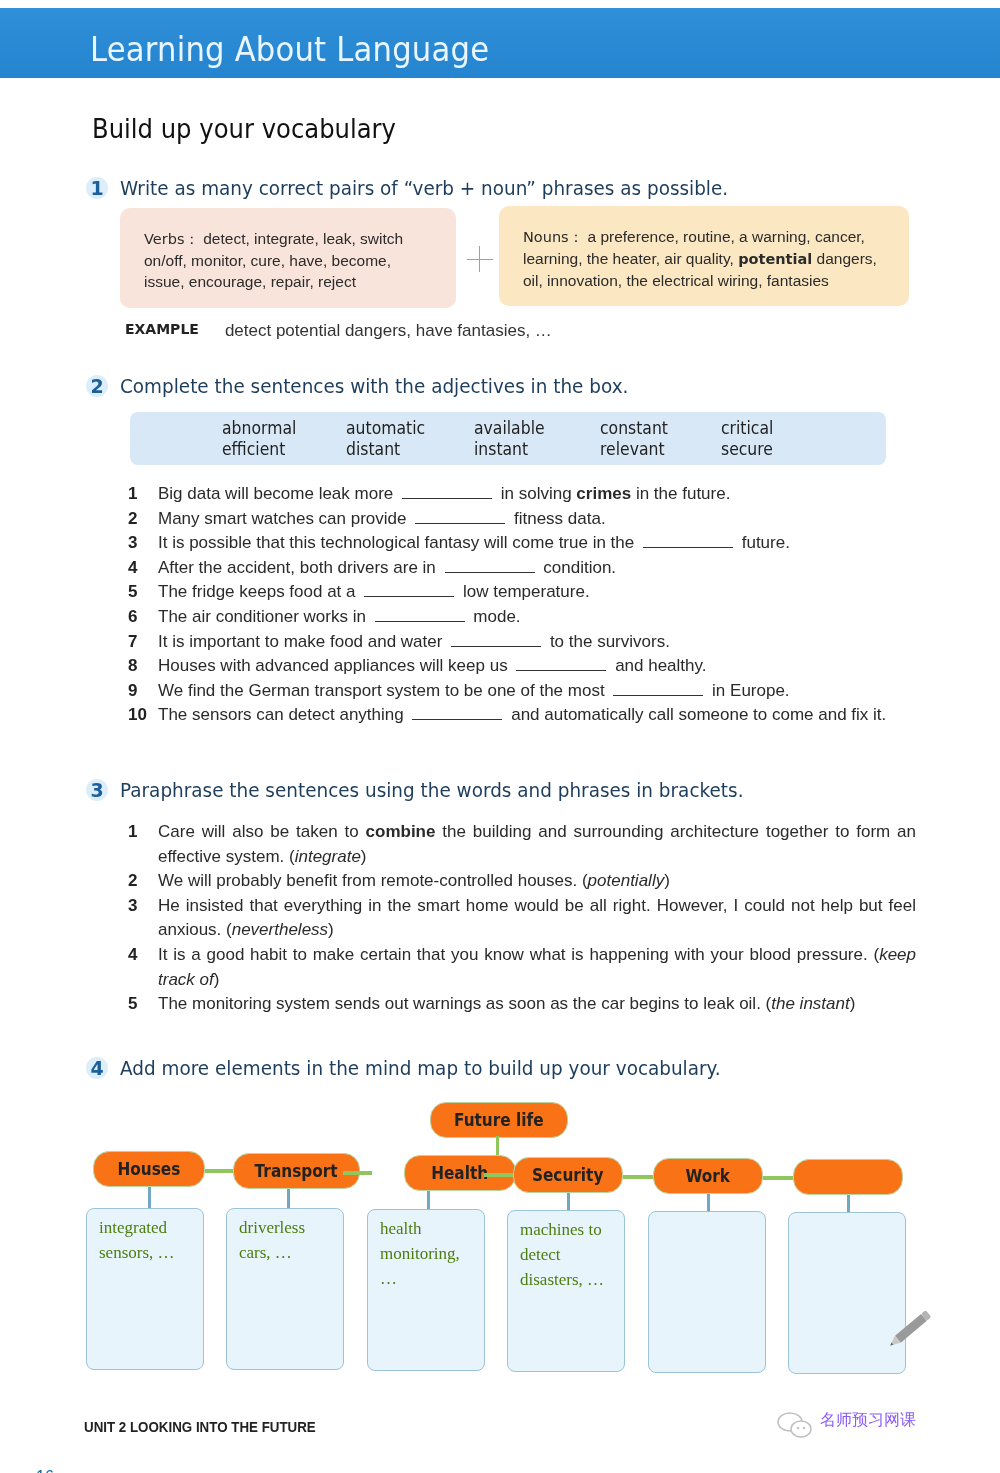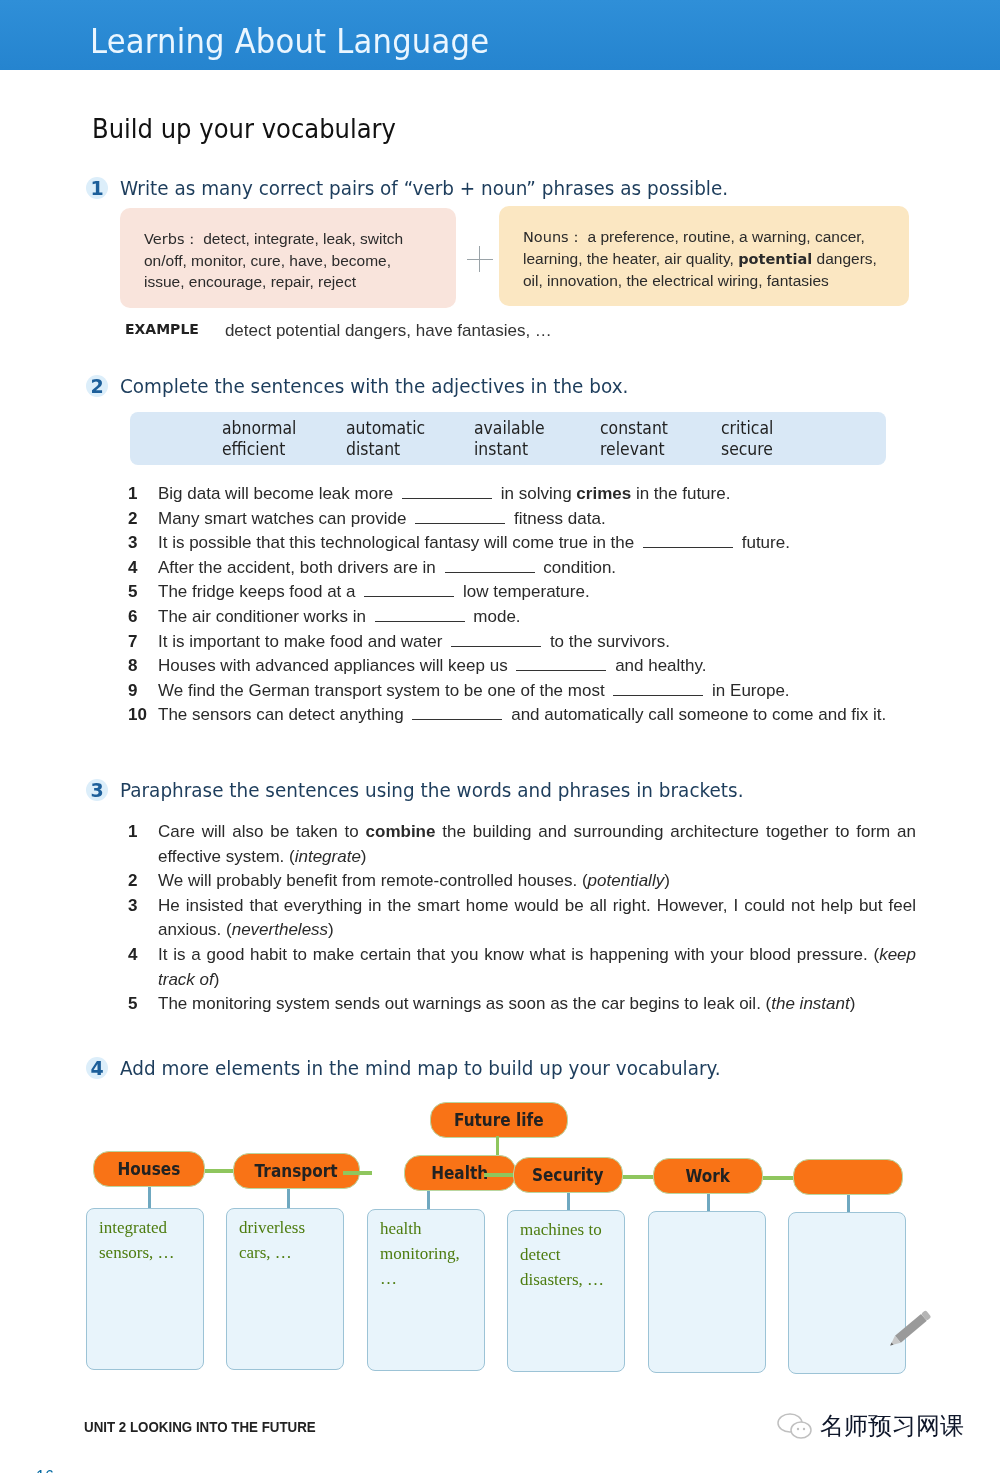--- a/index.html
+++ b/index.html
@@ -1,21 +1,21 @@
 <!DOCTYPE html>
 <html><head>
 <meta charset="utf-8">
 <style>
   html, body { margin: 0; padding: 0; }
   body {
     width: 1000px; height: 1473px; background: #ffffff; position: relative; overflow: hidden;
     font-family: "Liberation Sans", sans-serif; color: #1a1a1a;
   }
   .header-bar {
-    position: absolute; left: 0; top: 0; width: 1000px; height: 70px;
+    position: absolute; left: 0; top: 8px; width: 1000px; height: 70px;
     background: linear-gradient(180deg, #2f8fd8 0%, #2584cf 100%);
   }
   .header-title {
     position: absolute; left: 90px; top: 22px; font-family: "DejaVu Sans", sans-serif;
     font-size: 33px; color: #eaf6ff; letter-spacing: 0.2px; font-weight: 400;
     transform: scaleX(0.93); transform-origin: left;
   }
   .section-title {
     position: absolute; left: 92px; top: 113px; font-family: "DejaVu Sans", sans-serif;
     font-size: 27px; color: #111; transform: scaleX(0.9); transform-origin: left;
@@ -73,21 +73,21 @@
     font-size: 17px; line-height: 25px; color: #4d7c0f;
   }
   .mm-hline { position: absolute; height: 4px; background: #8fc65e; }
   .mm-vline { position: absolute; width: 3px; background: #6fa8c0; }
   .mm-vline.green { background: #8fc65e; }
 
   .pencil-icon { position: absolute; left: 882px; top: 1300px; width: 60px; height: 55px; }
 
   .footer-page { position: absolute; left: 36px; top: 1468px; font-size: 16px; color: #0369a1; }
   .footer-unit { position: absolute; left: 84px; top: 1419px; font-size: 14.5px; font-weight: bold; color: #222; transform: scaleX(0.92); transform-origin: left; }
-  .watermark { position: absolute; left: 776px; top: 1410px; display: flex; align-items: center; color: #0f172a; font-size: 24px; }
+  .watermark { position: absolute; left: 776px; top: 1410px; display: flex; align-items: flex-start; color: #8b5cf6; font-size: 16px; }
   .wechat-icon { width: 38px; height: 30px; margin-right: 6px; }
 </style>
 </head>
 <body>
 
 <div class="header-bar">
   <div class="header-title">Learning About Language</div>
 </div>
 
 <div class="section-title">Build up your vocabulary</div>

